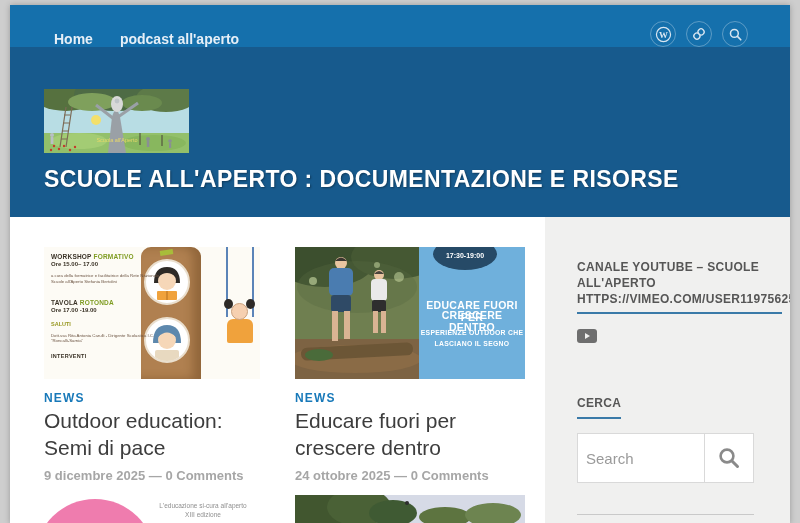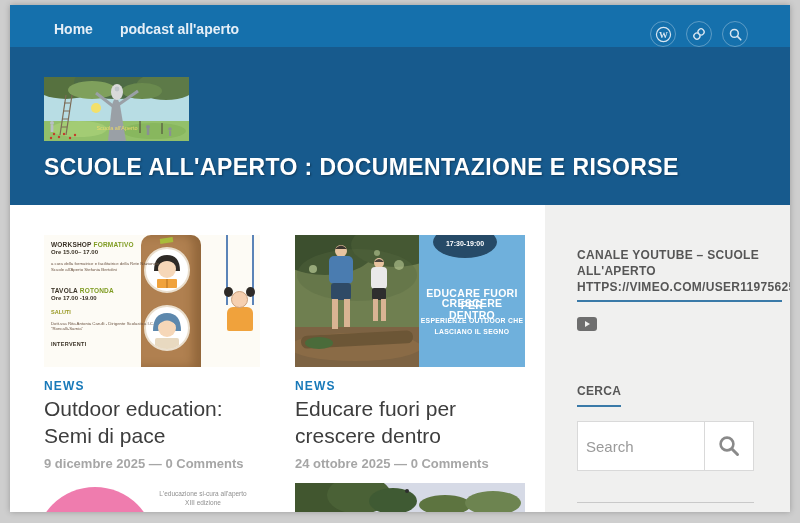--- a/index.html
+++ b/index.html
@@ -1,29 +1,29 @@
 <!DOCTYPE html>
 <html><head>
 <meta charset="utf-8">
 <style>
   * { margin:0; padding:0; box-sizing:border-box; }
   html,body { width:800px; height:523px; overflow:hidden; }
   body { background:#cecece; font-family:"Liberation Sans", sans-serif; }
   .page { width:780px; margin:5px 0 0 10px; box-shadow:0 0 6px rgba(0,0,0,.25); }
 
   
-  .topnav { height:42px; background:#1570ac; display:flex; align-items:flex-start; padding:16px 42px 0 44px;gap:32px; }
+  .topnav { height:42px; background:#1570ac; display:flex; align-items:flex-end; padding:16px 42px 0 44px;gap:32px; }
   .nav-items { display:flex; gap:27px; }
   .nav-link { color:#e6eff7; font-size:14px; font-weight:bold; text-decoration:none; cursor:pointer; }
   .nav-icons { margin-left:auto; display:flex; gap:10px; }
   .icircle { width:26px; height:26px; border-radius:50%; border:1px solid rgba(255,255,255,.30);
              display:flex; align-items:center; justify-content:center; cursor:pointer; }
 
   
-  .site-header { background:#175a8d; padding:30px 28px 24px 34px; }
+  .site-header { background:#175a8d; padding:42px 28px 24px 34px; }
   .banner { width:145px; height:64px; display:block; }
   .site-title { color:#ffffff; font-size:23px; font-weight:bold; letter-spacing:.4px; margin-top:13px;
                 text-shadow:1px 1px 2px rgba(0,0,0,.35); }
 
   
   .content { display:flex; height:307px; overflow:hidden; }
   .main { width:535px; background:#ffffff; padding:30px 19px 0 34px; }
   .post-grid { display:grid; grid-template-columns:216px 230px; column-gap:35px; row-gap:12px; }
   .post { overflow:hidden; }
   .post-image { height:132px; position:relative; overflow:hidden; cursor:pointer; }

